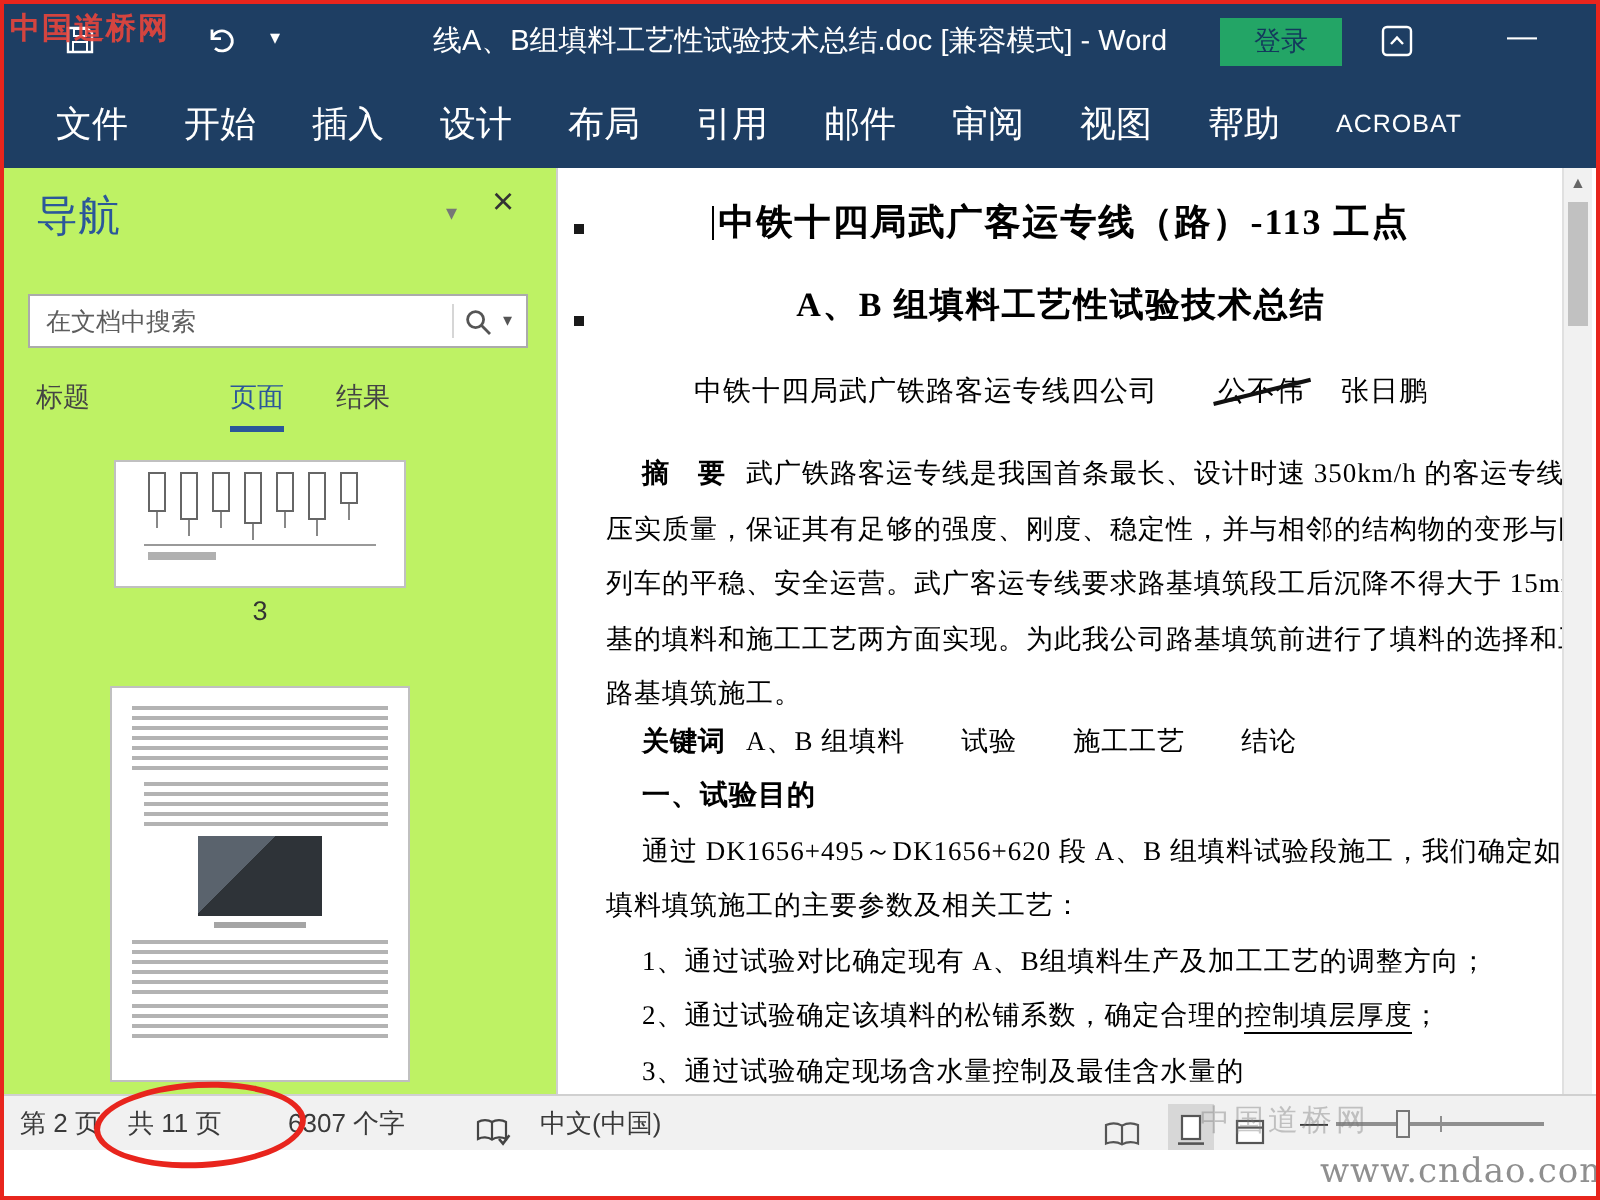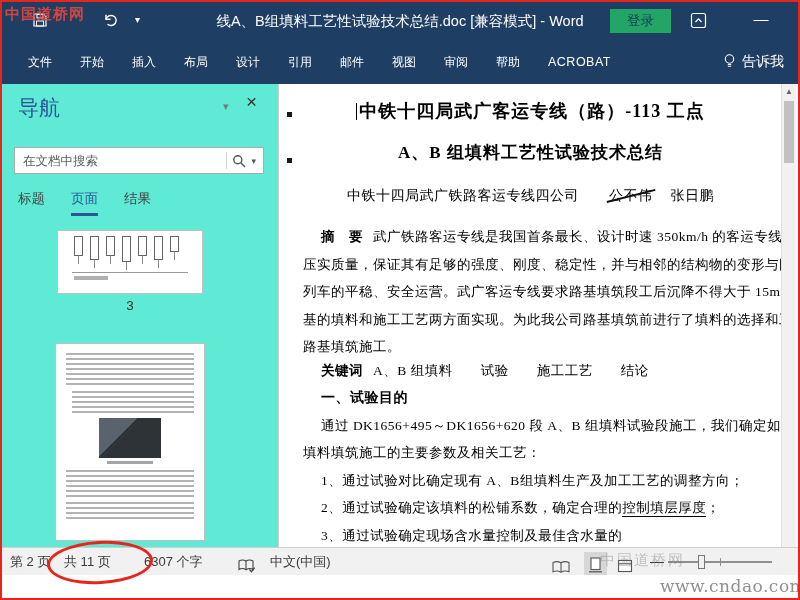--- a/index.html
+++ b/index.html
@@ -18,45 +18,45 @@
   .signin { position:absolute; left:608px; top:7px; width:61px; height:24px; background:#23a566;
     border:none; color:#13395c; font-size:13.5px; line-height:24px; text-align:center; cursor:pointer;
     font-family:inherit; }
   .ribbonopts { position:absolute; left:688px; top:10px; }
   .minbtn { position:absolute; left:742px; top:0; width:34px; height:38px; color:#fff;
     text-align:center; line-height:34px; font-size:15px; }
 
   
   .ribbon { position:absolute; left:0; top:38px; width:796px; height:44px; background:#1e3e63; }
   .rtabs { display:flex; height:44px; align-items:center; padding-left:12px; }
-  .rtab { color:#fff; font-size:12px; padding:0 14px; line-height:44px; white-space:nowrap; cursor:pointer; }
+  .rtab { color:#fff; font-size:18px; padding:0 14px; line-height:44px; white-space:nowrap; cursor:pointer; }
   .rtab.acrobat { font-size:12.5px; letter-spacing:.5px; }
   .tellme { position:absolute; right:14px; top:0; height:44px; display:flex; align-items:center;
     gap:6px; color:#fff; font-size:14px; cursor:pointer; }
 
   
   .main { position:absolute; left:0; top:82px; width:796px; height:463px; }
 
   
-  .navpane { position:absolute; left:0; top:0; width:277px; height:463px; background:#5eead4;
+  .navpane { position:absolute; left:0; top:0; width:277px; height:463px; background:#bef264;
     border-right:1px solid #cfcfcf; }
   .nav-title { position:absolute; left:16px; top:10px; font-size:21px; color:#2b579a; }
   .nav-caret { position:absolute; left:221px; top:16px; color:#777; font-size:11px; cursor:pointer; }
   .nav-close { position:absolute; left:244px; top:8px; color:#333; font-size:19px; line-height:19px; cursor:pointer; }
   .nav-search { position:absolute; left:12px; top:63px; width:250px; height:27px; background:#fff;
     border:1px solid #ababab; display:flex; align-items:center; }
   .nav-search input { flex:1; min-width:0; border:none; outline:none; font-size:12.5px; padding:0 8px;
     color:#333; background:transparent; font-family:inherit; }
   .nav-search input::placeholder { color:#5d5d5d; opacity:1; }
   .search-sep { width:1px; height:17px; background:#d6d6d6; }
   .search-mag { padding:0 5px; display:flex; cursor:pointer; }
   .search-caret { padding-right:7px; color:#555; font-size:9px; cursor:pointer; }
   .nav-tabs { position:absolute; left:16px; top:106px; display:flex; gap:26px; font-size:13.5px; color:#444; }
   .ntab { padding-bottom:5px; cursor:pointer; }
-  .ntab.active { color:#2b579a; border-bottom:3px solid #2b579a; }
+  .ntab.active { color:#2b579a; border-bottom:3px solid #2b579a;margin-left:44px; }
 
   .thumb1 { position:absolute; left:55px; top:146px; width:146px; height:64px; background:#fff;
     border:1px solid #c0c0c0; overflow:hidden; cursor:pointer; }
   .t1-bars { display:flex; gap:7px; padding:5px 0 0 16px; }
   .t1c { display:flex; flex-direction:column; align-items:center; }
   .t1-box { width:9px; height:20px; border:1px solid #666; }
   .t1c:nth-child(2) .t1-box { height:24px; } .t1c:nth-child(4) .t1-box { height:26px; }
   .t1c:nth-child(6) .t1-box { height:24px; } .t1c:nth-child(7) .t1-box { height:16px; }
   .t1-stem { width:1px; height:8px; background:#888; }
   .t1-hline { margin:2px 0 0 14px; width:116px; height:1px; background:#999; }
@@ -162,37 +162,28 @@
         </svg>
     </span>
     <span class="minbtn">—</span>
   </div>
 
   <div class="ribbon">
     <div class="rtabs">
       <span class="rtab">文件</span>
       <span class="rtab">开始</span>
       <span class="rtab">插入</span>
+      <span class="rtab">设计</span>
       <span class="rtab">布局</span>
-      <span class="rtab">设计</span>
       <span class="rtab">引用</span>
       <span class="rtab">邮件</span>
+      <span class="rtab">审阅</span>
       <span class="rtab">视图</span>
-      <span class="rtab">审阅</span>
       <span class="rtab">帮助</span>
       <span class="rtab acrobat">ACROBAT</span>
-    </div>
-    <div class="tellme">
-      <span>
-        <svg width="13" height="16" viewBox="0 0 13 16">
-            <circle cx="6.5" cy="6" r="4.2" fill="none" stroke="#fff" stroke-width="1.1"></circle>
-            <path d="M4.8 11.5 h3.4 M4.8 13.3 h3.4" stroke="#fff" stroke-width="1.1"></path>
-          </svg>
-      </span>
-      <span>告诉我</span>
     </div>
   </div>
 
   <div class="main">
 
     <div class="navpane">
       <div class="nav-title">导航</div>
       <span class="nav-caret">▾</span>
       <span class="nav-close">×</span>
 

